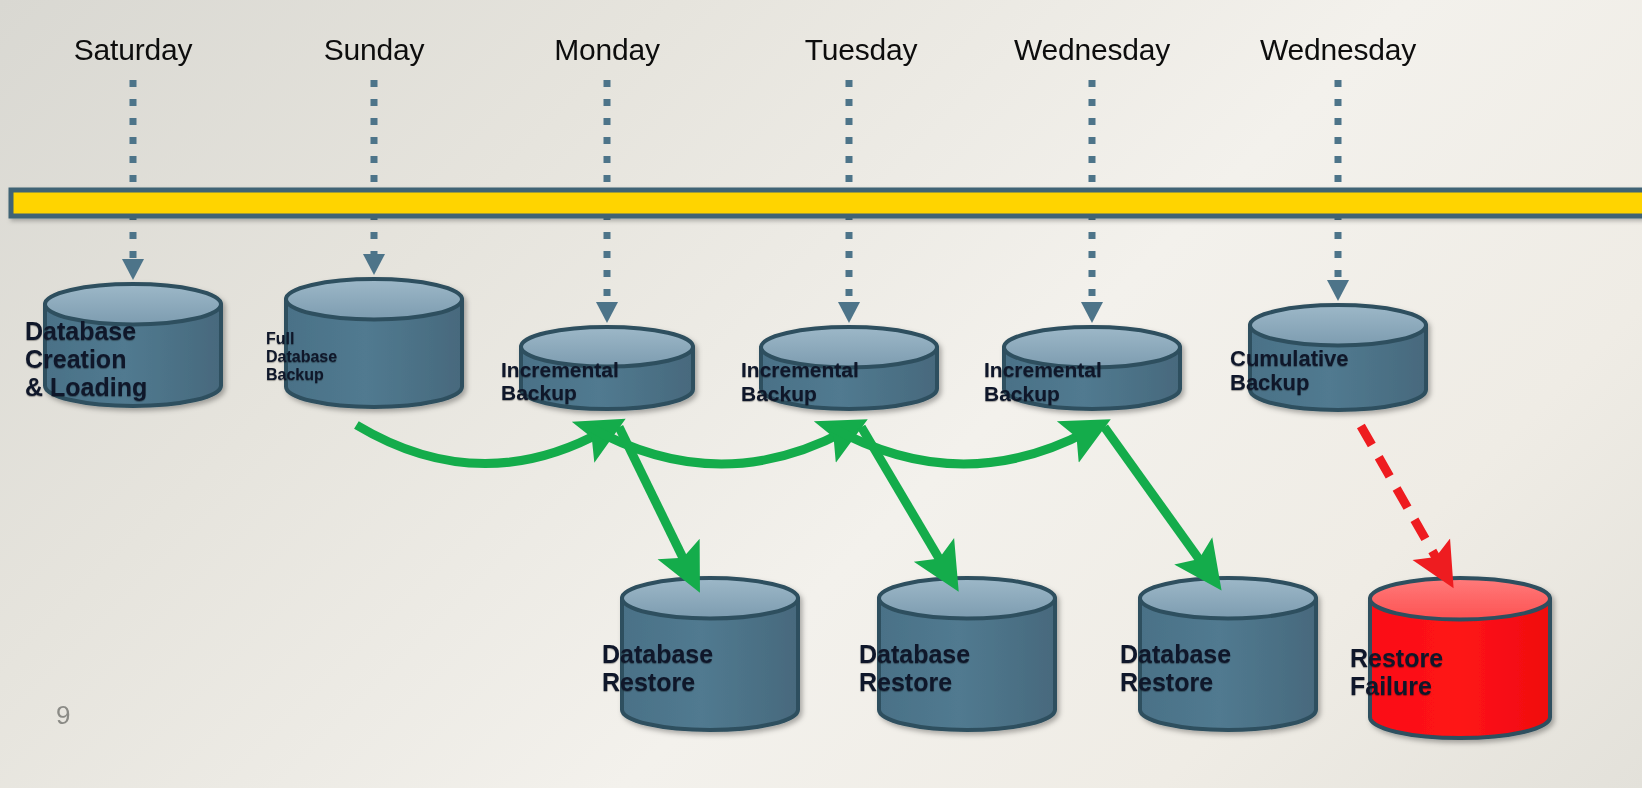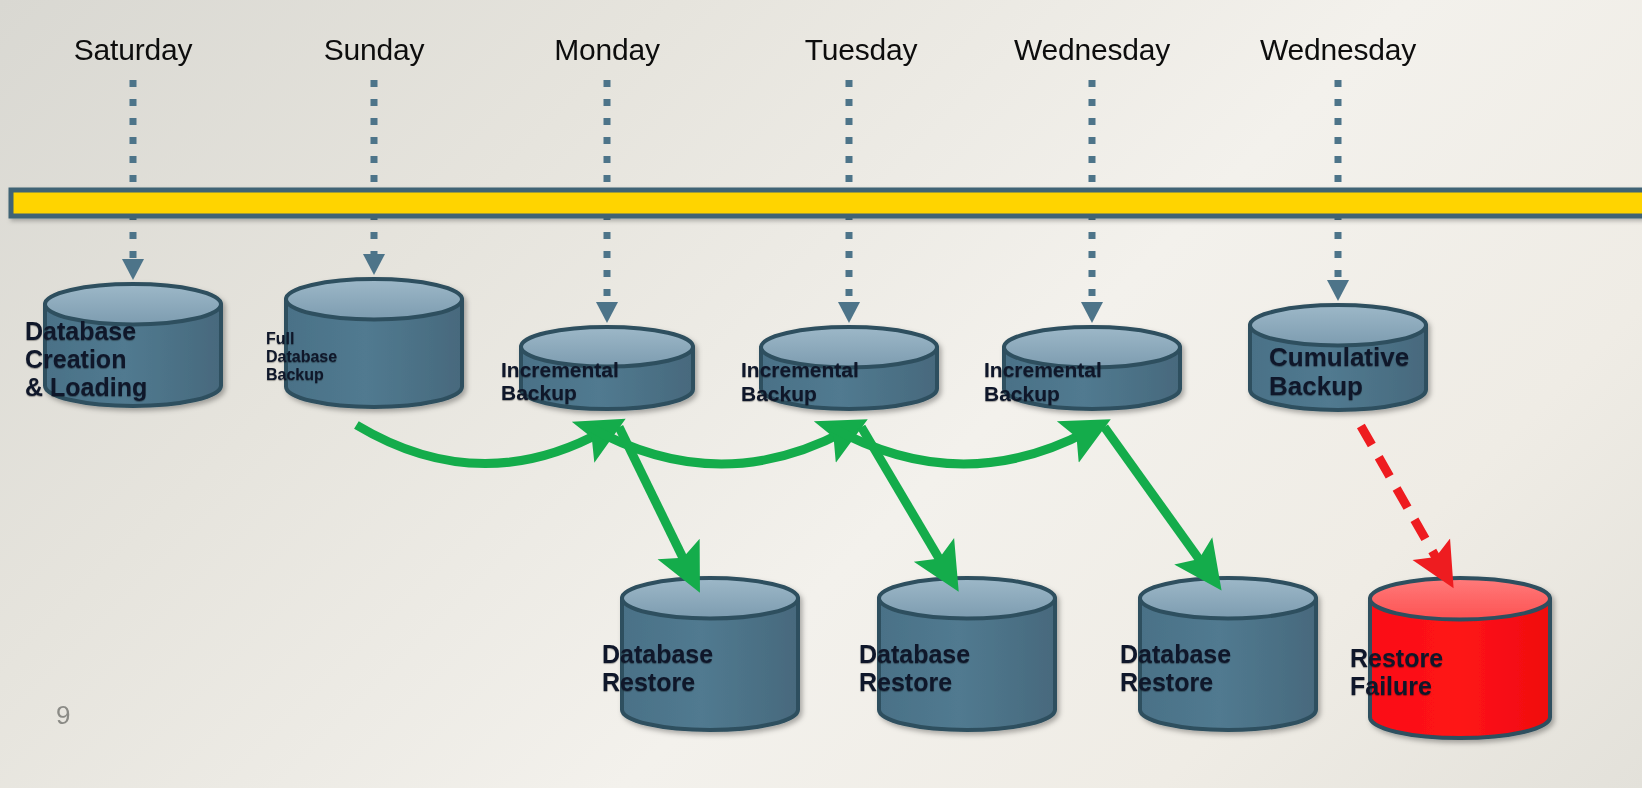--- a/index.html
+++ b/index.html
@@ -198,21 +198,21 @@
 &amp; Loading</div>
       <div class="cyl-text" style="left: 374px; top: 357.12px; font-size: 16px; width: 216px;">Full
 Database
 Backup</div>
       <div class="cyl-text" style="left: 607px; top: 381.89px; font-size: 21px; width: 212px;">Incremental
 Backup</div>
       <div class="cyl-text" style="left: 849px; top: 382.12px; font-size: 21px; width: 216px;">Incremental
 Backup</div>
       <div class="cyl-text" style="left: 1092px; top: 382.12px; font-size: 21px; width: 216px;">Incremental
 Backup</div>
-      <div class="cyl-text" style="left: 1377px; top: 371.62px; font-size: 26px; width: 216px;">Cumulative
+      <div class="cyl-text" style="left: 1338px; top: 371.62px; font-size: 22px; width: 216px;">Cumulative
 Backup</div>
       <div class="cyl-text" style="left: 710px; top: 668.12px; font-size: 25px; width: 216px;">Database
 Restore</div>
       <div class="cyl-text" style="left: 967px; top: 668.12px; font-size: 25px; width: 216px;">Database
 Restore</div>
       <div class="cyl-text" style="left: 1228px; top: 668.12px; font-size: 25px; width: 216px;">Database
 Restore</div>
       <div class="cyl-text" style="left: 1460px; top: 672.35px; font-size: 25px; width: 220px;">Restore
 Failure</div>
     </div>

